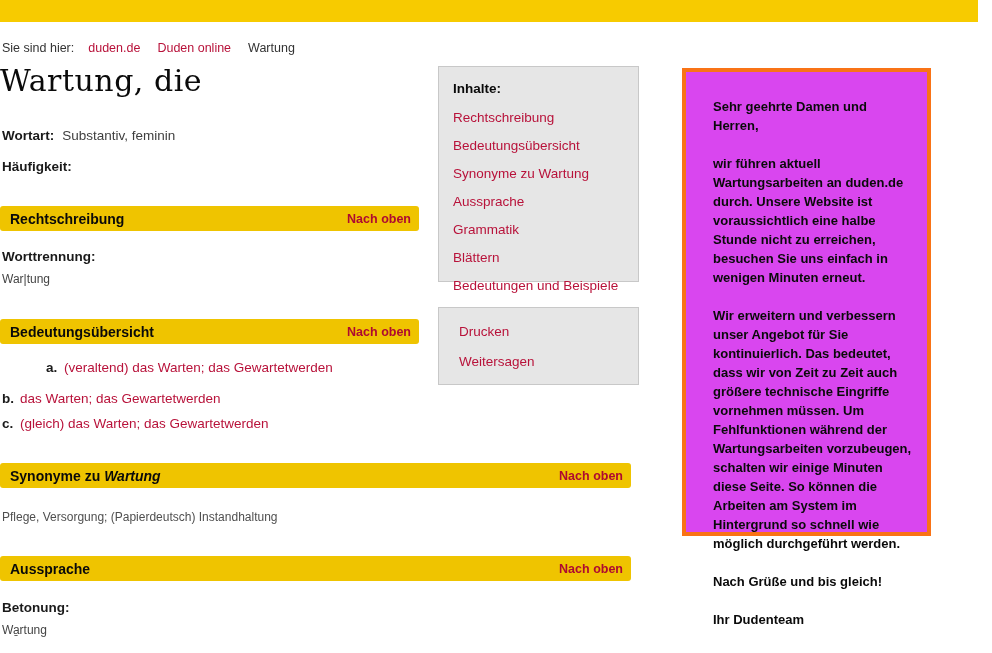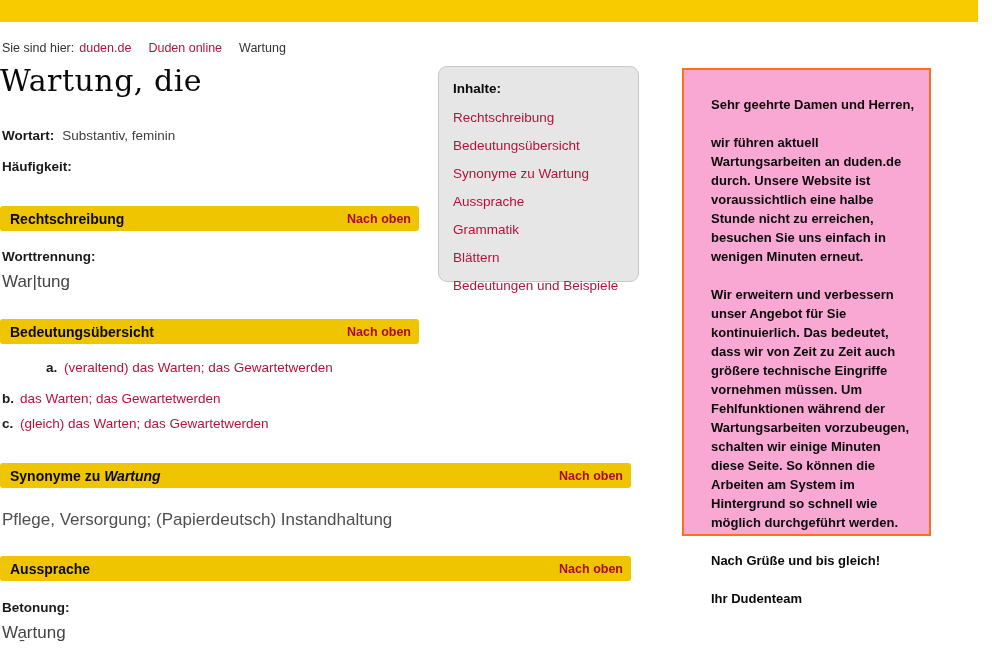--- a/index.html
+++ b/index.html
@@ -27,21 +27,21 @@
     left: 2px; top: 41px;
     font-size: 12.5px;
     color: #333333;
     white-space: nowrap;
   }
   .breadcrumb a {
     color: #B8123A;
     text-decoration: none;
     cursor: pointer;
   }
-  .breadcrumb .crumb-gap-sm { margin-left: 5px; }
+  .breadcrumb .crumb-gap-sm { margin-left: 14px; }
   .breadcrumb .crumb-gap { margin-left: 17px; }
   .breadcrumb .current { color: #333333; margin-left: 17px; }
 
   
   .entry-title {
     position: absolute;
     left: 0px; top: 63px;
     font-family: "DejaVu Serif", serif;
     font-size: 30px;
     font-weight: 500;
@@ -79,21 +79,21 @@
     color: #AE0A30;
     text-decoration: none;
     cursor: pointer;
   }
   .bar-rechtschreibung { top: 206px; width: 419px; }
   .bar-bedeutung       { top: 319px; width: 419px; }
   .bar-synonyme        { top: 463px; width: 631px; }
   .bar-aussprache      { top: 556px; width: 631px; }
 
   .block-label { position: absolute; left: 2px; font-size: 13.5px; }
-  .block-value { position: absolute; left: 2px; font-size: 17px; color: #444444; }
+  .block-value { position: absolute; left: 2px; font-size: 12px; color: #444444; }
   .lbl-worttrennung { top: 249px; }
   .val-worttrennung { top: 272px; }
   .val-synonyme     { top: 510px; color: #4f4f4f; }
   .lbl-betonung     { top: 600px; }
   .val-betonung     { top: 623px; }
 
   
   .meaning-item {
     position: absolute;
     left: 2px;
@@ -106,42 +106,42 @@
   .meaning-b { top: 391px; }
   .meaning-c { top: 416px; }
 
   
   .gray-box {
     position: absolute;
     left: 438px;
     width: 201px;
     background: #E6E6E6;
     border: 1px solid #C8C8C8;
-    border-radius: 9px;
+    border-radius: 0;
   }
   .box-inhalte { top: 66px; height: 216px; padding: 14px 0 0 14px; }
   .box-inhalte .box-title { font-size: 13.5px; font-weight: bold; color: #0a0a0a; margin-bottom: 12px; }
   .box-inhalte ul { list-style: none; }
   .box-inhalte li { margin-bottom: 10px; }
   .box-inhalte a, .box-actions a {
     font-size: 13.5px;
     color: #B8123A;
     text-decoration: none;
     cursor: pointer;
   }
   .box-actions { top: 307px; height: 78px; padding: 14px 0 0 20px; }
   .box-actions div { margin-bottom: 12px; }
 
   
   .notice {
     position: absolute;
     left: 682px; top: 68px;
     width: 249px; height: 468px;
-    background: #f9a8d4;
-    border: 2px solid #f97316;
+    background: #d946ef;
+    border: 4px solid #f97316;
     padding: 25px 12px 0 27px;
   }
   .notice p {
     font-size: 13px;
     font-weight: bold;
     color: #0a0a0a;
     line-height: 19px;
     margin-bottom: 19px;
   }
 </style>
@@ -206,20 +206,24 @@
       <li><a>Rechtschreibung</a></li>
       <li><a>Bedeutungsübersicht</a></li>
       <li><a>Synonyme zu Wartung</a></li>
       <li><a>Aussprache</a></li>
       <li><a>Grammatik</a></li>
       <li><a>Blättern</a></li>
       <li><a>Bedeutungen und Beispiele</a></li>
     </ul>
   </div>
 
+  <div class="gray-box box-actions">
+    <div><a>Drucken</a></div>
+    <div><a>Weitersagen</a></div>
+  </div>
 
   <div class="notice">
     <p>Sehr geehrte Damen und Herren,</p>
     <p>wir führen aktuell Wartungsarbeiten an duden.de durch. Unsere Website ist voraussichtlich eine halbe Stunde nicht zu erreichen, besuchen Sie uns einfach in wenigen Minuten erneut.</p>
     <p>Wir erweitern und verbessern unser Angebot für Sie kontinuierlich. Das bedeutet, dass wir von Zeit zu Zeit auch größere technische Eingriffe vornehmen müssen. Um Fehlfunktionen während der Wartungsarbeiten vorzubeugen, schalten wir einige Minuten diese Seite. So können die Arbeiten am System im Hintergrund so schnell wie möglich durchgeführt werden.</p>
     <p>Nach Grüße und bis gleich!</p>
     <p>Ihr Dudenteam</p>
   </div>
 
 </div>

